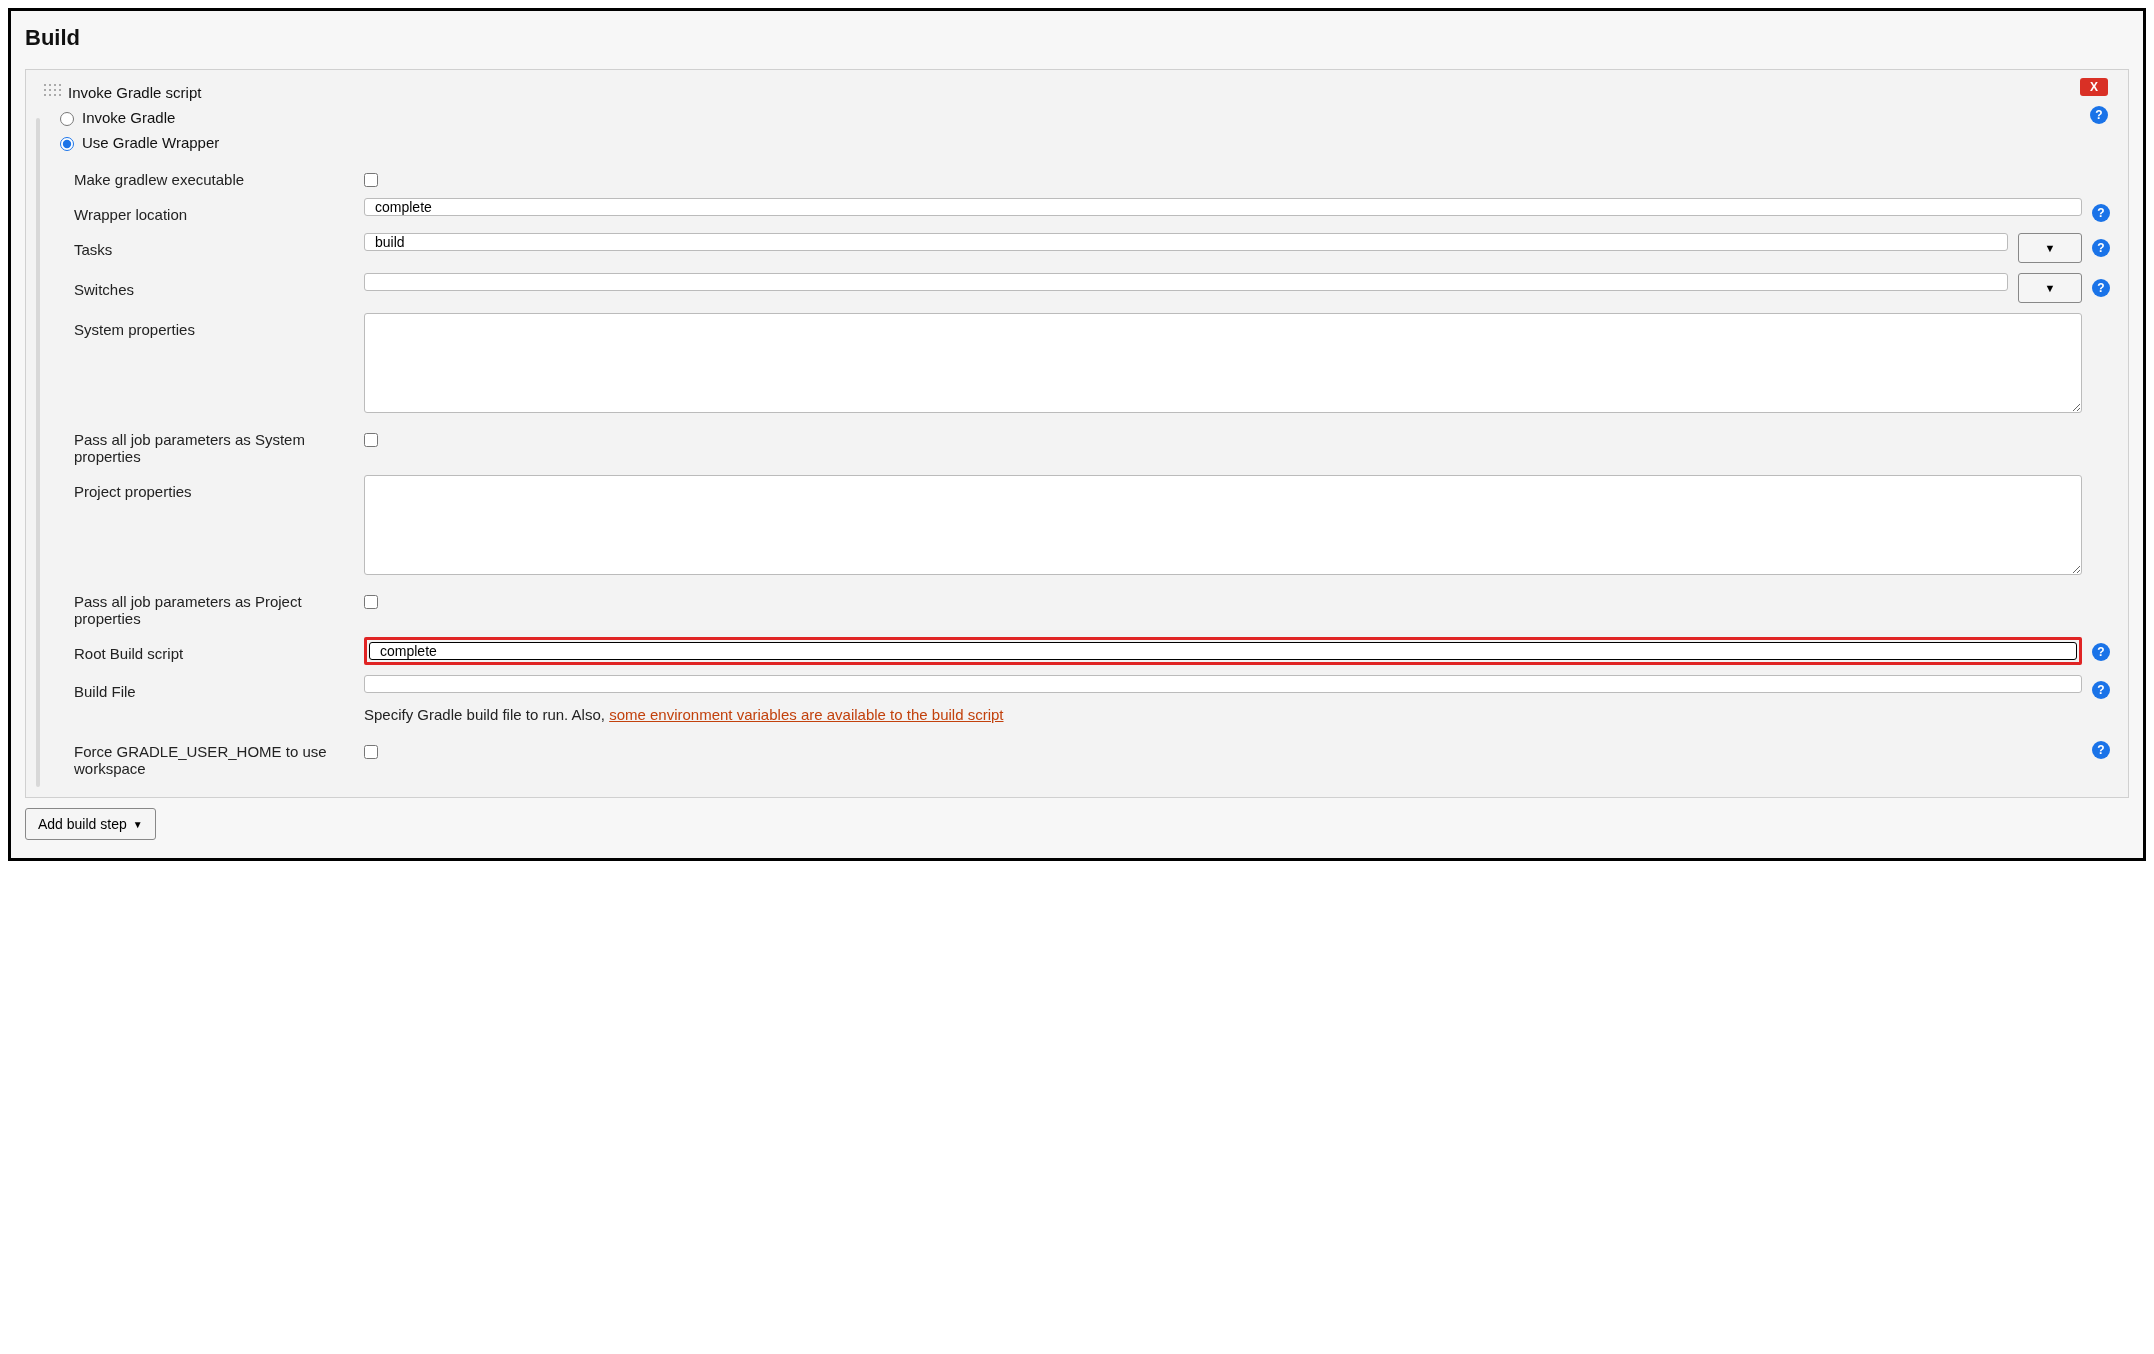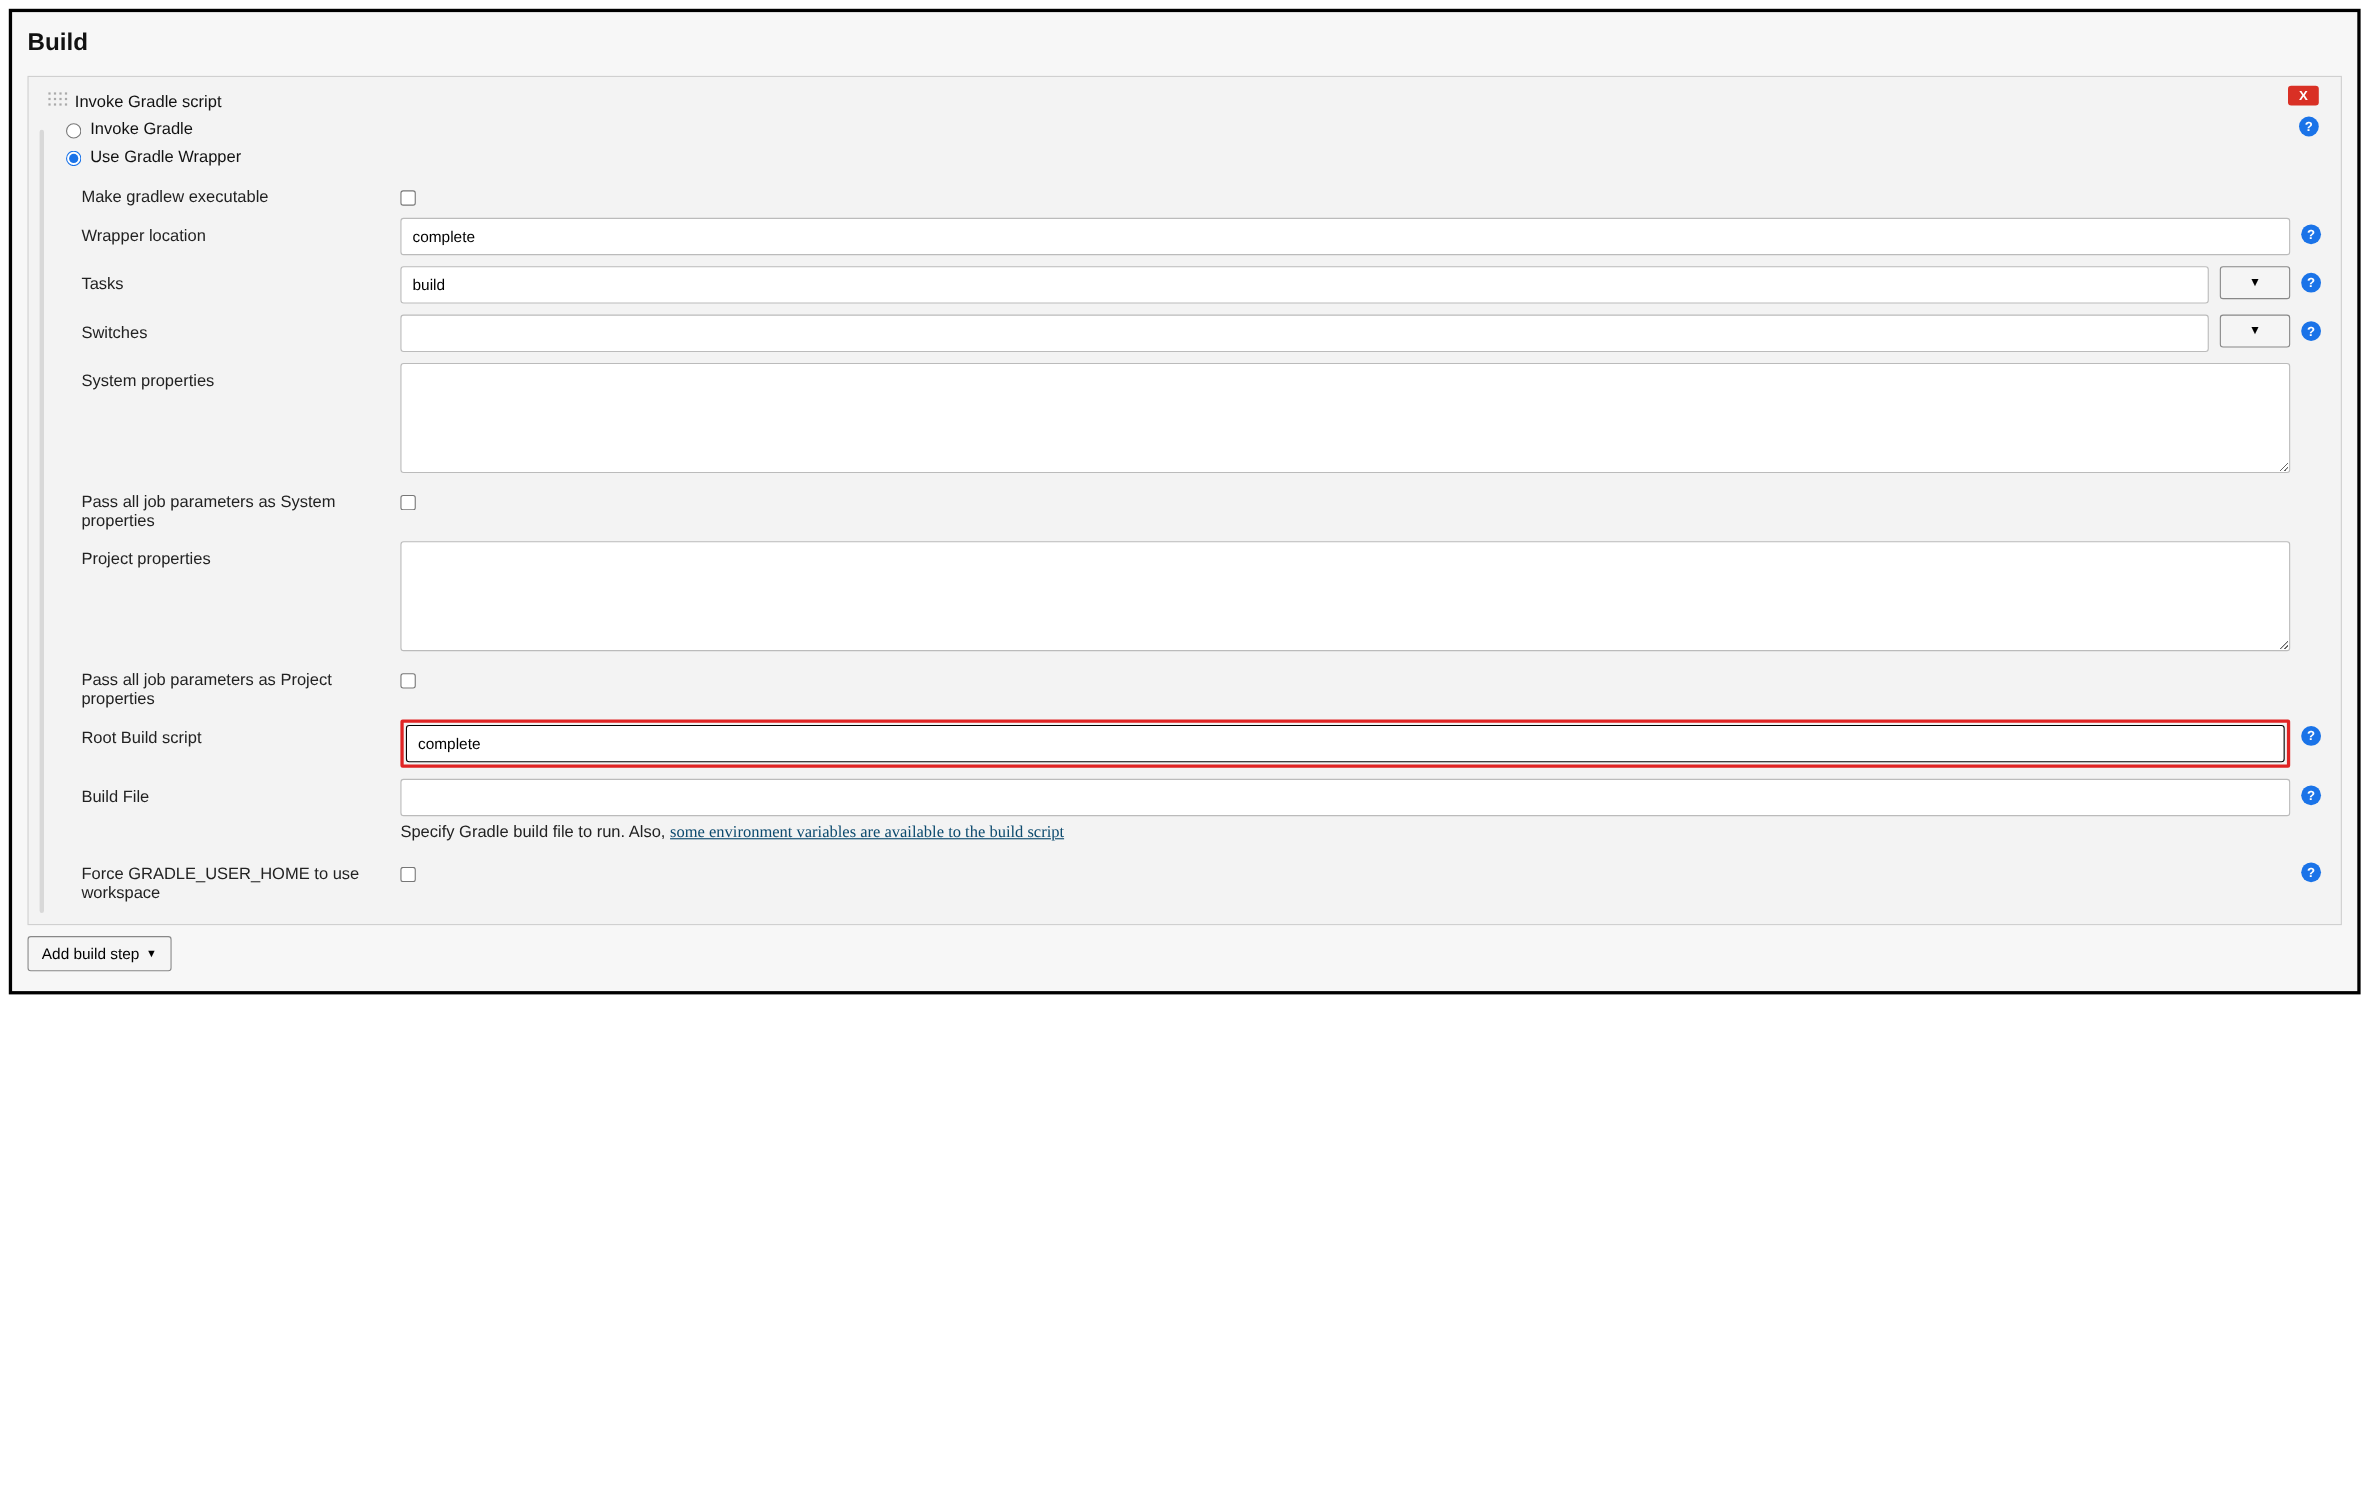--- a/index.html
+++ b/index.html
@@ -106,21 +106,21 @@
       padding-top: 8px;
     }
     .form-control {
       flex: 1;
       display: flex;
       align-items: flex-start;
       gap: 10px;
     }
     .txt-input {
       flex: 1;
-      height: 34px;
+      height: 18px;
       padding: 6px 10px;
       border: 1px solid #bbb;
       border-radius: 3px;
       font-size: 14px;
       background: #fff;
     }
     .txt-area {
       flex: 1;
       height: 100px;
       padding: 6px 10px;
@@ -169,21 +169,21 @@
       flex: 1;
     }
     .highlight-box .txt-input { border: 1px solid #000; }
     .desc-row {
       padding-left: 320px;
       font-size: 15px;
       color: #222;
       margin-top: -4px;
       margin-bottom: 12px;
     }
-    .desc-row a { color: #0c4a6e; text-decoration: underline; font-family: Liberation Serif, serif; }
+    .desc-row a { color: #c2410c; text-decoration: underline; }
     .add-step-btn {
       margin-top: 10px;
       padding: 7px 12px;
       border: 1px solid #888;
       background: #f5f5f5;
       border-radius: 3px;
       font-size: 14px;
       font-weight: 400;
       cursor: pointer;
       display: inline-flex;

